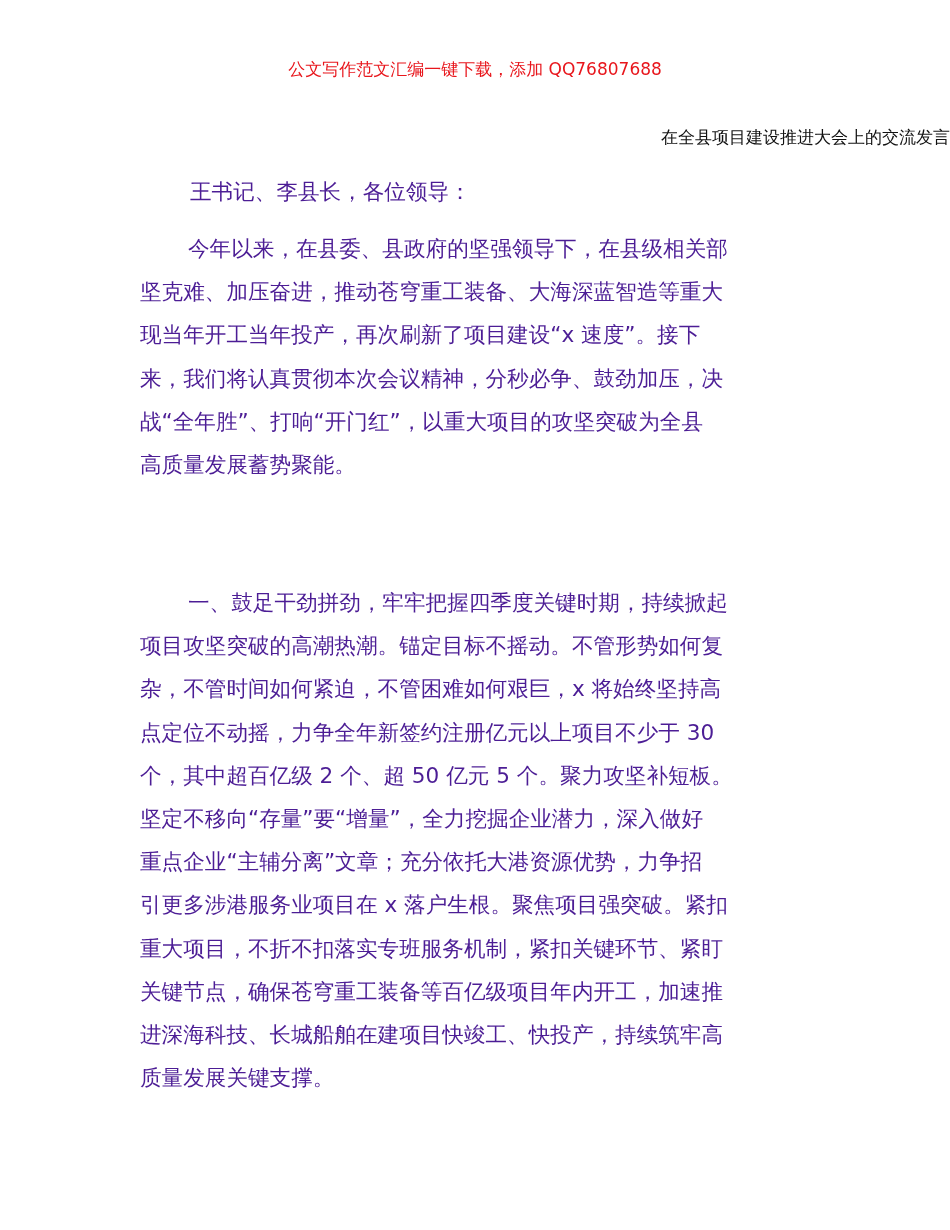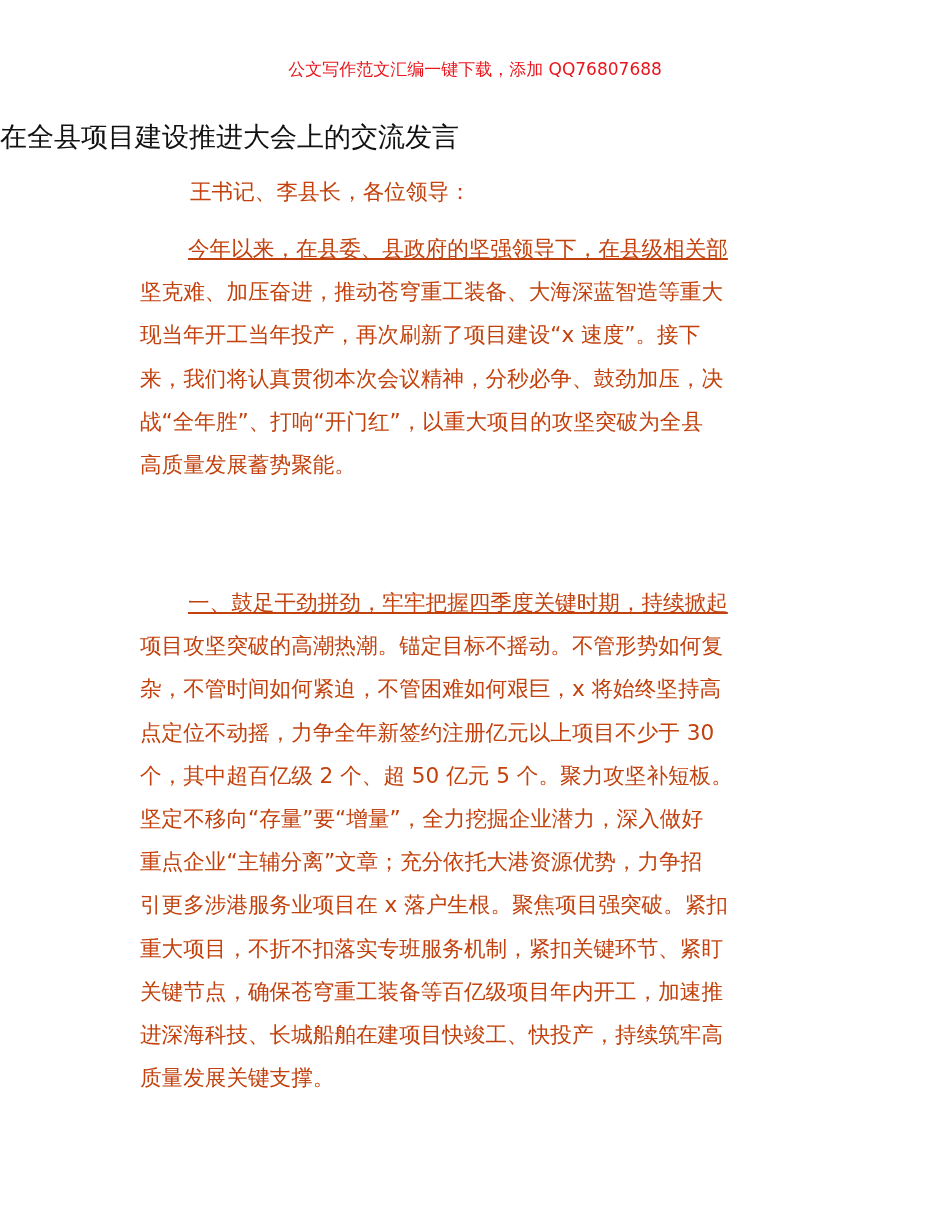--- a/index.html
+++ b/index.html
@@ -30,49 +30,49 @@
       font-size: 17px;
       color: #e8161c;
       letter-spacing: 0px;
       line-height: 24px;
     }
     .title {
       position: absolute;
       top: 117px;
       left: 0;
       width: 950px;
-      text-align: left;
-      font-size: 27px;
+      text-align: right;
+      font-size: 17px;
       line-height: 40px;
       color: #111;
     }
     .body-text {
       position: absolute;
       left: 140px;
       width: 672px;
       font-size: 21.6px;
       line-height: 43.2px;
-      color: #c2410c;
+      color: #4c1d95;
       text-align: justify;
       text-justify: inter-character;
     }
     .salutation {
       top: 170px;
       left: 190px;
       width: 620px;
       text-align: left;
     }
     .para1 { top: 227px; }
     .para2 { top: 581px; }
     .line {
       display: block;
       white-space: nowrap;
       height: 43.2px;
     }
-    .indent { padding-left: 48px; text-decoration: underline; }
+    .indent { padding-left: 48px; }
   </style>
 </head>
 <body>
 
 <div class="page">
 
   <div class="banner">公文写作范文汇编一键下载，添加 QQ76807688</div>
 
   <div class="title">在全县项目建设推进大会上的交流发言</div>
 

